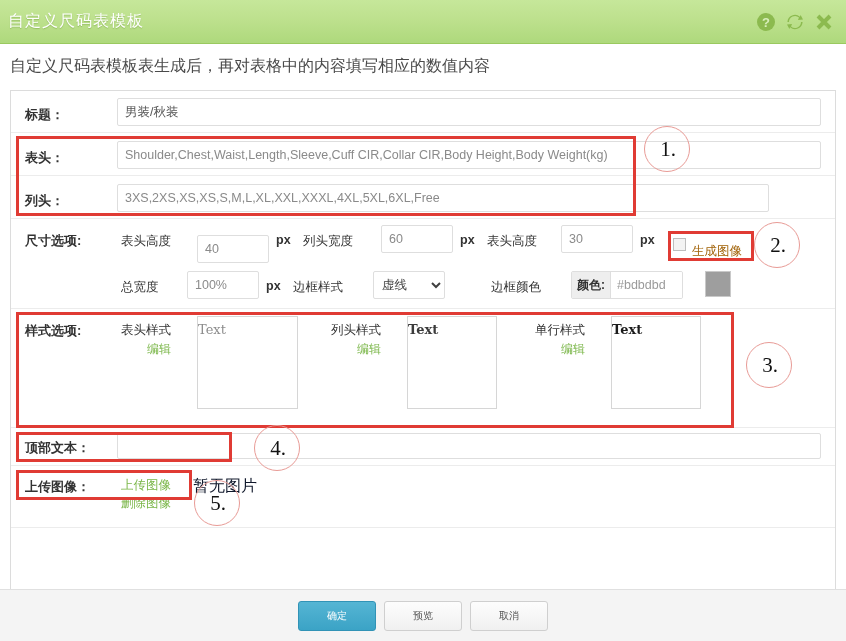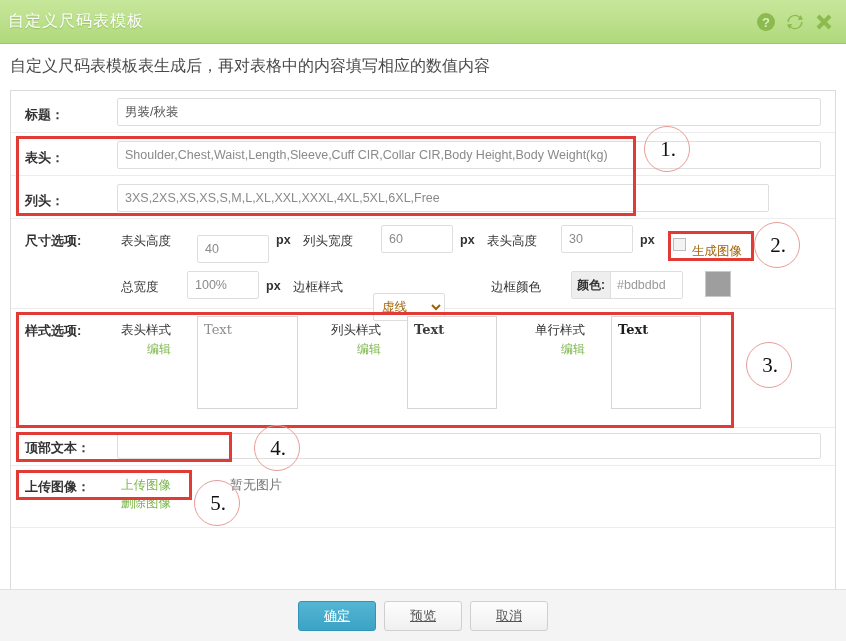--- a/index.html
+++ b/index.html
@@ -98,24 +98,23 @@
   }
 
   select.sel {
     position: absolute;
     box-sizing: border-box;
     border: 1px solid #dedede;
     border-radius: 2px;
     background: #fff;
     font-family: "Liberation Sans", "DejaVu Sans", sans-serif;
     font-size: 12.5px;
-    color: #a16207;
+    color: #404040;
     padding: 0 4px;
     outline: none;
-    margin-top: 22px;
   }
 
   .colorbox {
     position: absolute;
     display: flex; align-items: stretch;
     border: 1px solid #dedede;
     border-radius: 2px;
     box-sizing: border-box;
     background: #fff;
     overflow: hidden;
@@ -157,38 +156,37 @@
   }
   .chk-label { font-size: 12.5px; color: #a16207; margin-top: 15px; }
 
   .preview {
     position: absolute;
     border: 1px solid #d6d6d6;
     background: #fff;
     box-sizing: border-box;
     font-family: "DejaVu Serif", "Liberation Serif", serif;
     font-size: 13px;
-    padding: 5px 6px;
+    padding: 5px 0;
   }
   .preview.t1 { color: #8d8d8d; }
   .preview.t2 { color: #3b3b3b; font-weight: bold; }
   .preview.t3 { color: #1c1c1c; font-weight: bold; }
 
   .glink {
     position: absolute;
     font-size: 12px;
     color: #7ab648;
     text-decoration: none;
     cursor: pointer;
   }
   .gray-text {
     position: absolute;
-    font-size: 13px;
-    color: #737373;
-    padding-left: 37px;
+    font-size: 16px;
+    color: #0f172a;
   }
 
   
   .annot-box {
     position: absolute;
     border: 3px solid #e03b34;
     box-sizing: border-box;
     pointer-events: none;
   }
   .annot-num {
@@ -217,25 +215,25 @@
     height: 51px;
     background: #f4f4f4;
     border-top: 1px solid #e0e0e0;
     display: flex; align-items: center; justify-content: center;
     gap: 8px;
   }
   .btn {
     min-width: 78px;
     height: 30px;
     border-radius: 3px;
-    font-size: 13px;
+    font-size: 10px;
     font-family: "Liberation Sans", "DejaVu Sans", sans-serif;
     cursor: pointer;
     box-sizing: border-box;
-    display: inline-flex; align-items: center; justify-content: center; text-decoration: underline;
+    display: inline-flex; align-items: center; justify-content: center;
   }
   .btn-primary {
     background: linear-gradient(to bottom, #55b5d4 0%, #3ba3c6 100%);
     border: 1px solid #3193b6;
     color: #ffffff;
   }
   .btn-default {
     background: linear-gradient(to bottom, #fdfdfd 0%, #f0f0f0 100%);
     border: 1px solid #cfcfcf;
     color: #555;

